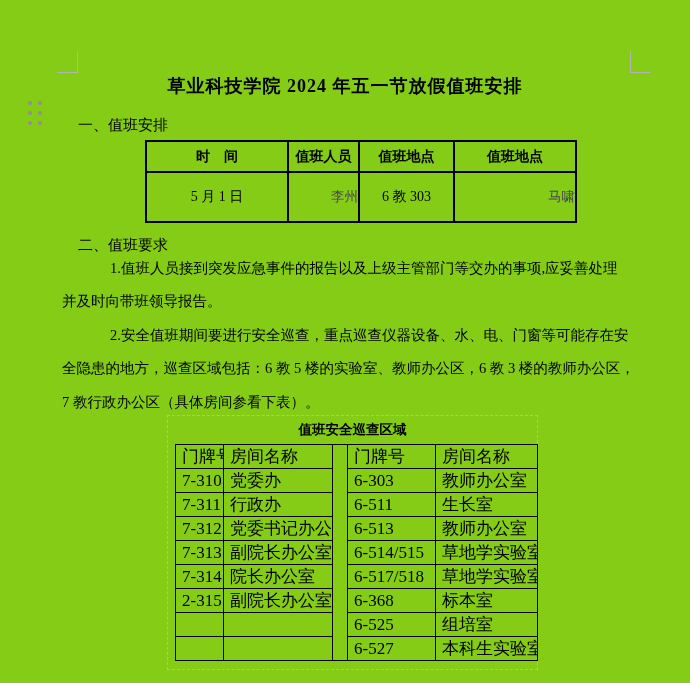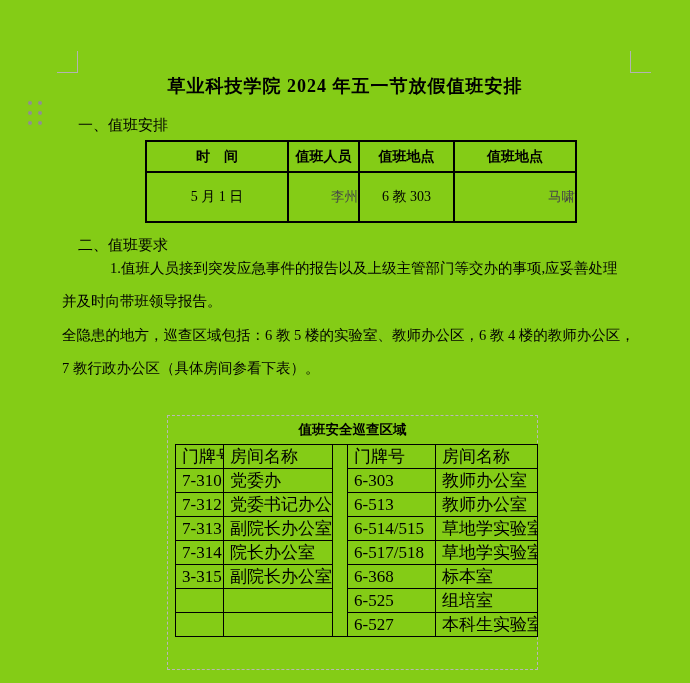--- a/index.html
+++ b/index.html
@@ -89,21 +89,22 @@
       <td class="person">马啸</td>
     </tr>
   </tbody>
     </table>
 
   <div class="sec-head sec-head-2">二、值班要求</div>
 
   <div class="body-text">
     <div class="body-line indent">1.值班人员接到突发应急事件的报告以及上级主管部门等交办的事项,应妥善处理</div>
     <div class="body-line">并及时向带班领导报告。</div>
-    <div class="body-line">全隐患的地方，巡查区域包括：6 教 5 楼的实验室、教师办公区，6 教 4 楼的教师办公区，</div>
+    <div class="body-line indent">2.安全值班期间要进行安全巡查，重点巡查仪器设备、水、电、门窗等可能存在安</div>
+    <div class="body-line">全隐患的地方，巡查区域包括：6 教 5 楼的实验室、教师办公区，6 教 3 楼的教师办公区，</div>
     <div class="body-line">7 教行政办公区（具体房间参看下表）。</div>
   </div>
 
   <div class="insp-box">
     <div class="insp-title">值班安全巡查区域</div>
     <table class="insp-table">
       <colgroup>
           <col style="width:48px">
           <col style="width:109px">
           <col style="width:15px">
@@ -119,20 +120,27 @@
         <td>房间名称</td>
       </tr>
       <tr class="data">
         <td>7-310</td>
         <td>党委办</td>
         <td class="gap"></td>
         <td>6-303</td>
         <td>教师办公室</td>
       </tr>
       <tr class="data">
+        <td>7-311</td>
+        <td>行政办</td>
+        <td class="gap"></td>
+        <td>6-511</td>
+        <td>生长室</td>
+      </tr>
+      <tr class="data">
         <td>7-312</td>
         <td>党委书记办公室</td>
         <td class="gap"></td>
         <td>6-513</td>
         <td>教师办公室</td>
       </tr>
       <tr class="data">
         <td>7-313</td>
         <td>副院长办公室</td>
         <td class="gap"></td>
@@ -140,21 +148,21 @@
         <td>草地学实验室</td>
       </tr>
       <tr class="data">
         <td>7-314</td>
         <td>院长办公室</td>
         <td class="gap"></td>
         <td>6-517/518</td>
         <td>草地学实验室</td>
       </tr>
       <tr class="data">
-        <td>3-315</td>
+        <td>2-315</td>
         <td>副院长办公室</td>
         <td class="gap"></td>
         <td>6-368</td>
         <td>标本室</td>
       </tr>
       <tr class="data">
         <td></td>
         <td></td>
         <td class="gap"></td>
         <td>6-525</td>

